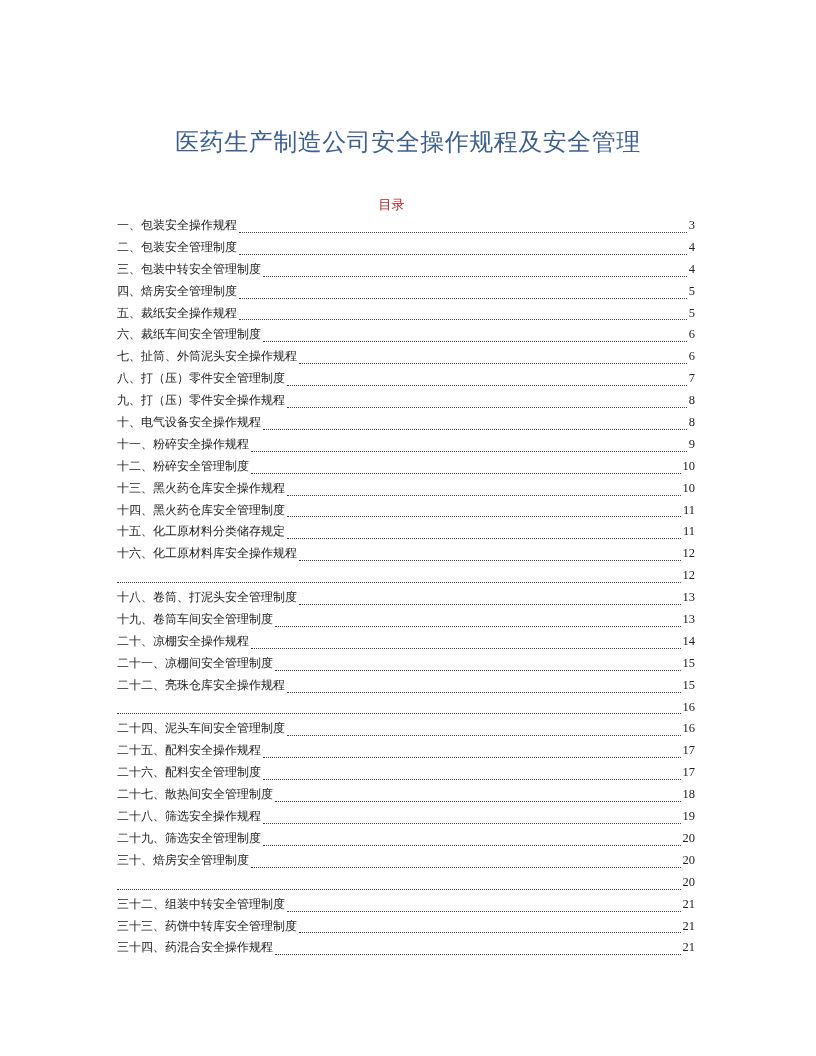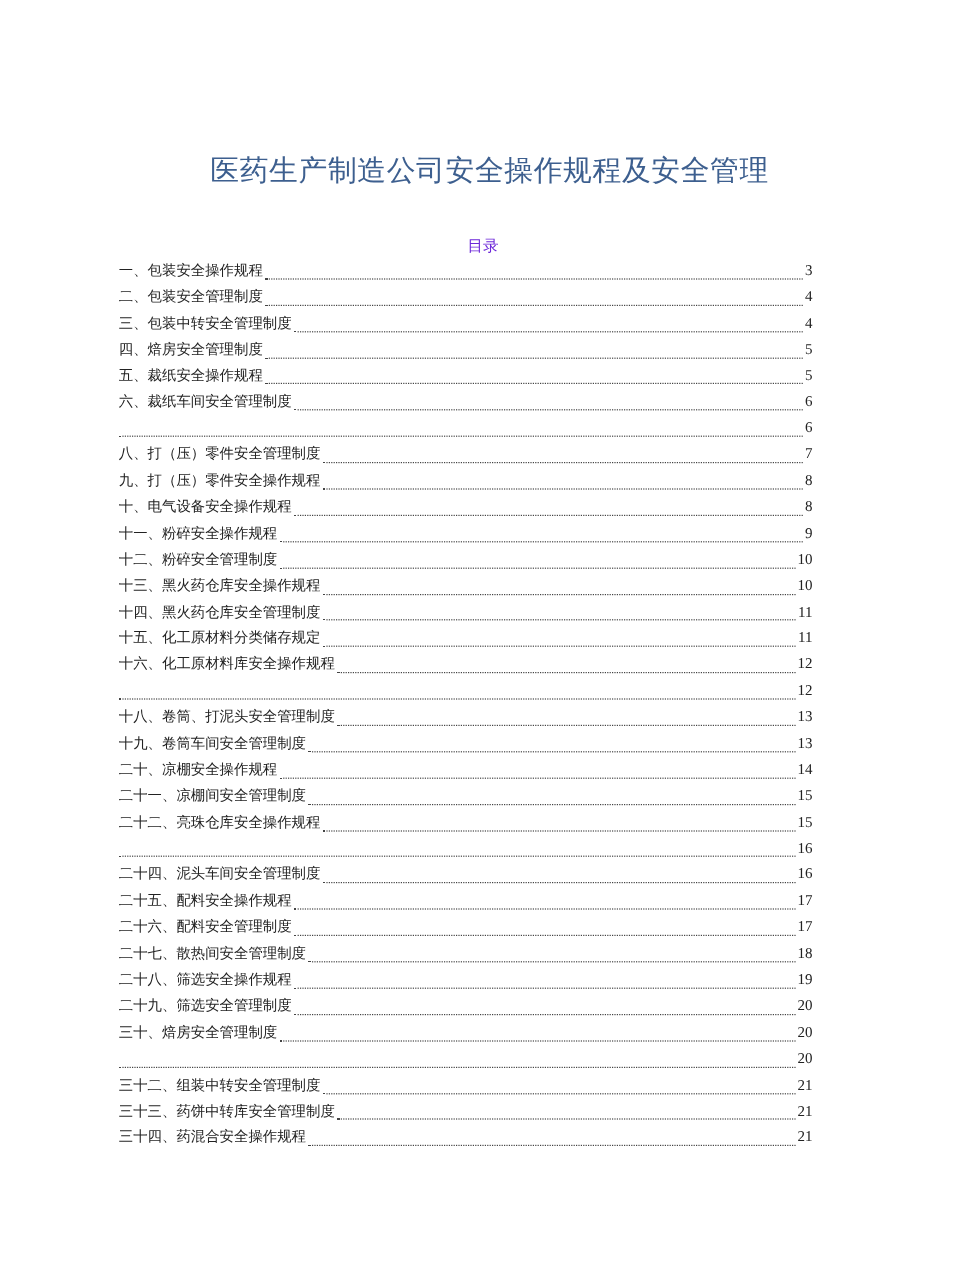--- a/index.html
+++ b/index.html
@@ -1,23 +1,23 @@
 <!DOCTYPE html>
 <html><head>
 <meta charset="utf-8">
 <style>
   html, body { margin: 0; padding: 0; background: #ffffff; }
   body { width: 816px; height: 1056px; position: relative; overflow: hidden;
          font-family: "DejaVu Sans", "Liberation Sans", sans-serif; color: #222; }
   .title { position: absolute; top: 126px; left: 0; width: 816px; text-align: center;
            font-size: 24px; color: #3d5f8f; letter-spacing: 0.5px;
            font-family: Liberation Sans, sans-serif; }
-  .toc-heading { position: absolute; top: 196px; left: 12px; width: 781px; text-align: center;
-                 font-size: 13px; color: #6d28d9; }
-  .toc { position: absolute; top: 215px; left: 99px; width: 578px; }
+  .toc-heading { position: absolute; top: 196px; left: 1px; width: 781px; text-align: center;
+                 font-size: 13px; color: #b91c1c; }
+  .toc { position: absolute; top: 215px; left: 117px; width: 578px; }
   .toc-row { display: flex; align-items: baseline; height: 21.9px; font-size: 12px; color: #222;
              line-height: 21.9px; white-space: nowrap; }
   .toc-label { flex: 0 0 auto; padding-right: 2px; }
   .toc-leader { flex: 1 1 auto; overflow: hidden; border-bottom: 1px dotted #444;
                 height: 0; margin-bottom: 4px; align-self: flex-end; margin-right: 2px; }
   .toc-page { flex: 0 0 auto; font-family: "Liberation Serif", serif; font-size: 12.5px; }
 </style>
 </head>
 <body>
 
@@ -49,20 +49,21 @@
       <span class="toc-label">五、裁纸安全操作规程</span>
       <span class="toc-leader"></span>
       <span class="toc-page">5</span>
     </div>
     <div class="toc-row">
       <span class="toc-label">六、裁纸车间安全管理制度</span>
       <span class="toc-leader"></span>
       <span class="toc-page">6</span>
     </div>
     <div class="toc-row">
+      <span class="toc-label">七、扯筒、外筒泥头安全操作规程</span>
       <span class="toc-leader"></span>
       <span class="toc-page">6</span>
     </div>
     <div class="toc-row">
       <span class="toc-label">八、打（压）零件安全管理制度</span>
       <span class="toc-leader"></span>
       <span class="toc-page">7</span>
     </div>
     <div class="toc-row">
       <span class="toc-label">九、打（压）零件安全操作规程</span>

